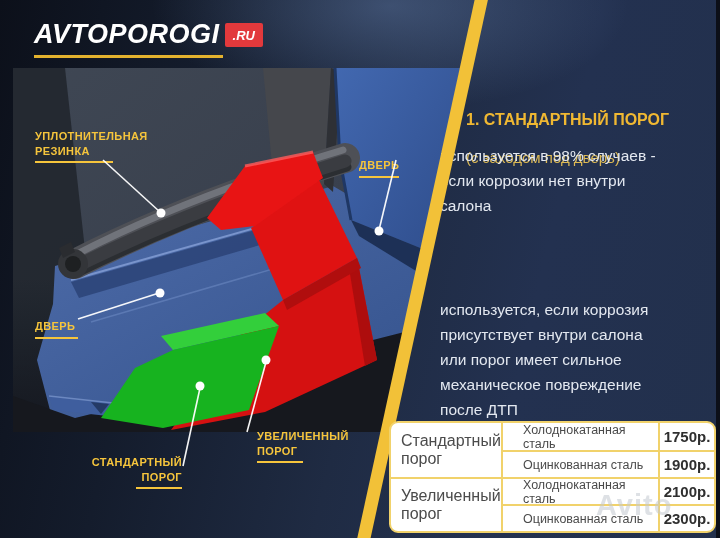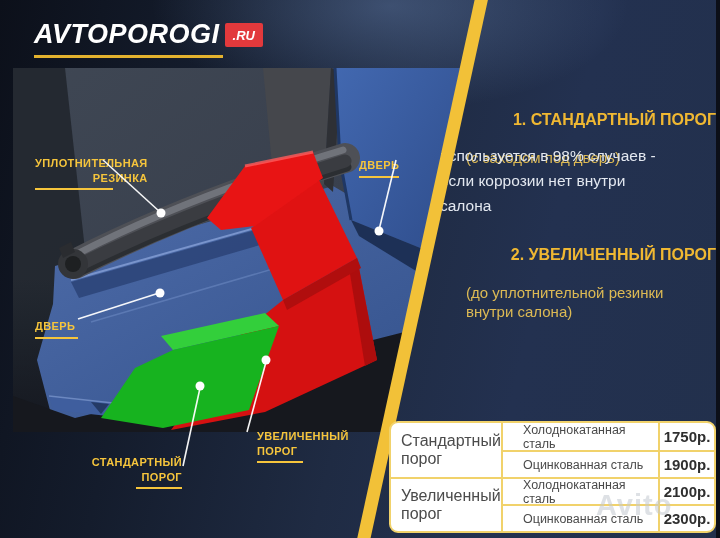--- a/index.html
+++ b/index.html
@@ -17,37 +17,37 @@
             padding:5px 8px 4px; border-radius:2px;text-align:right;}
   .logo-underline{position:absolute; left:34px; top:55px; width:189px; height:3px; background:#e3b22e; z-index:4;}
   
   .diagram{position:absolute; left:13px; top:68px; width:447px; height:364px; z-index:2;
            clip-path:polygon(0 0,100% 0,83.5% 100%,0 100%);}
   .diagram svg{display:block;}
   
   .lbl{position:absolute; z-index:4; color:#f6c53c; font-weight:800; font-size:11px; line-height:1.3;
        letter-spacing:.4px; white-space:pre-line;}
   .lbl .u{height:2px; background:#f6c53c; margin-top:3px;}
-  .lbl-seal{left:35px; top:142px;text-align:right;}
+  .lbl-seal{left:35px; top:115px;}
   .lbl-door{left:359px; top:144px;}
   .lbl-body{left:35px; top:305px;}
   .lbl-standard{left:88px; top:441px; width:94px; text-align:right;}
   .lbl-standard .u{margin-left:auto;}
   .lbl-increased{left:257px; top:415px;}
   .overlay{position:absolute; left:0; top:0; z-index:5; pointer-events:none;}
   
   .stripe{position:absolute; left:415px; top:-36px; width:13px; height:620px; background:#f2c138;
           transform:rotate(12.3deg); z-index:3;}
   
   .heading{position:absolute; left:478px; top:23px; width:236px; text-align:right; z-index:2;
            font-weight:800; font-size:21px; line-height:1.3;}
   .heading .l1{color:#f2ba32;}
   .heading .l2{color:#ffffff;}
   .section{position:absolute; left:466px; width:250px; z-index:2; white-space:pre-line;}
-  .sec-title{color:#f0b832; font-weight:800; font-size:16px; line-height:1.25;text-align:right;}
+  .sec-title{color:#f0b832; font-weight:800; font-size:16px; line-height:1.25;}
   .sec-sub{color:#ddba54; font-size:15px; line-height:1.25; margin-top:1px; white-space:pre-line;}
   .sec1{top:92px;} .sec2{top:227px;}
   .para{position:absolute; left:440px; width:252px; color:#e3e8f0; font-size:15.5px; line-height:25px;
         white-space:pre-line; z-index:2;}
   .para1{top:143px;} .para2{top:297px;}
   
   .ptable{position:absolute; left:389px; top:421px; width:323px; background:#fff; z-index:6;
           border:2px solid #f1d26b; border-radius:9px; overflow:hidden;
           display:grid; grid-template-columns:110px 157px 56px; grid-auto-rows:27px;}
   .cell{display:flex; align-items:center; box-sizing:border-box;}
@@ -180,25 +180,25 @@
 
 
   <div class="section sec1">
     <div class="sec-title">1. СТАНДАРТНЫЙ ПОРОГ</div>
     <div class="sec-sub">(с заходом под дверь)</div>
   </div>
   <div class="para para1">используется в 98% случаев -
 если коррозии нет внутри
 салона</div>
 
-  <div class="section sec2">
-    <div class="sec-title">2. УВЕЛИЧЕННЫЙ ПОРОГ</div>
-    <div class="sec-sub">(до уплотнительной резинки
-внутри салона)</div>
-  </div>
+  <div class="para para2">используется, если коррозия
+присутствует внутри салона
+или порог имеет сильное
+механическое повреждение
+после ДТП</div>
 
   <div class="ptable">
     <div class="cell group">Стандартный
 порог</div>
     <div class="cell mat">Холоднокатанная сталь</div>
     <div class="cell price">1750р.</div>
     <div class="cell mat bt">Оцинкованная сталь</div>
     <div class="cell price bt">1900р.</div>
     <div class="cell group bt">Увеличенный
 порог</div>

